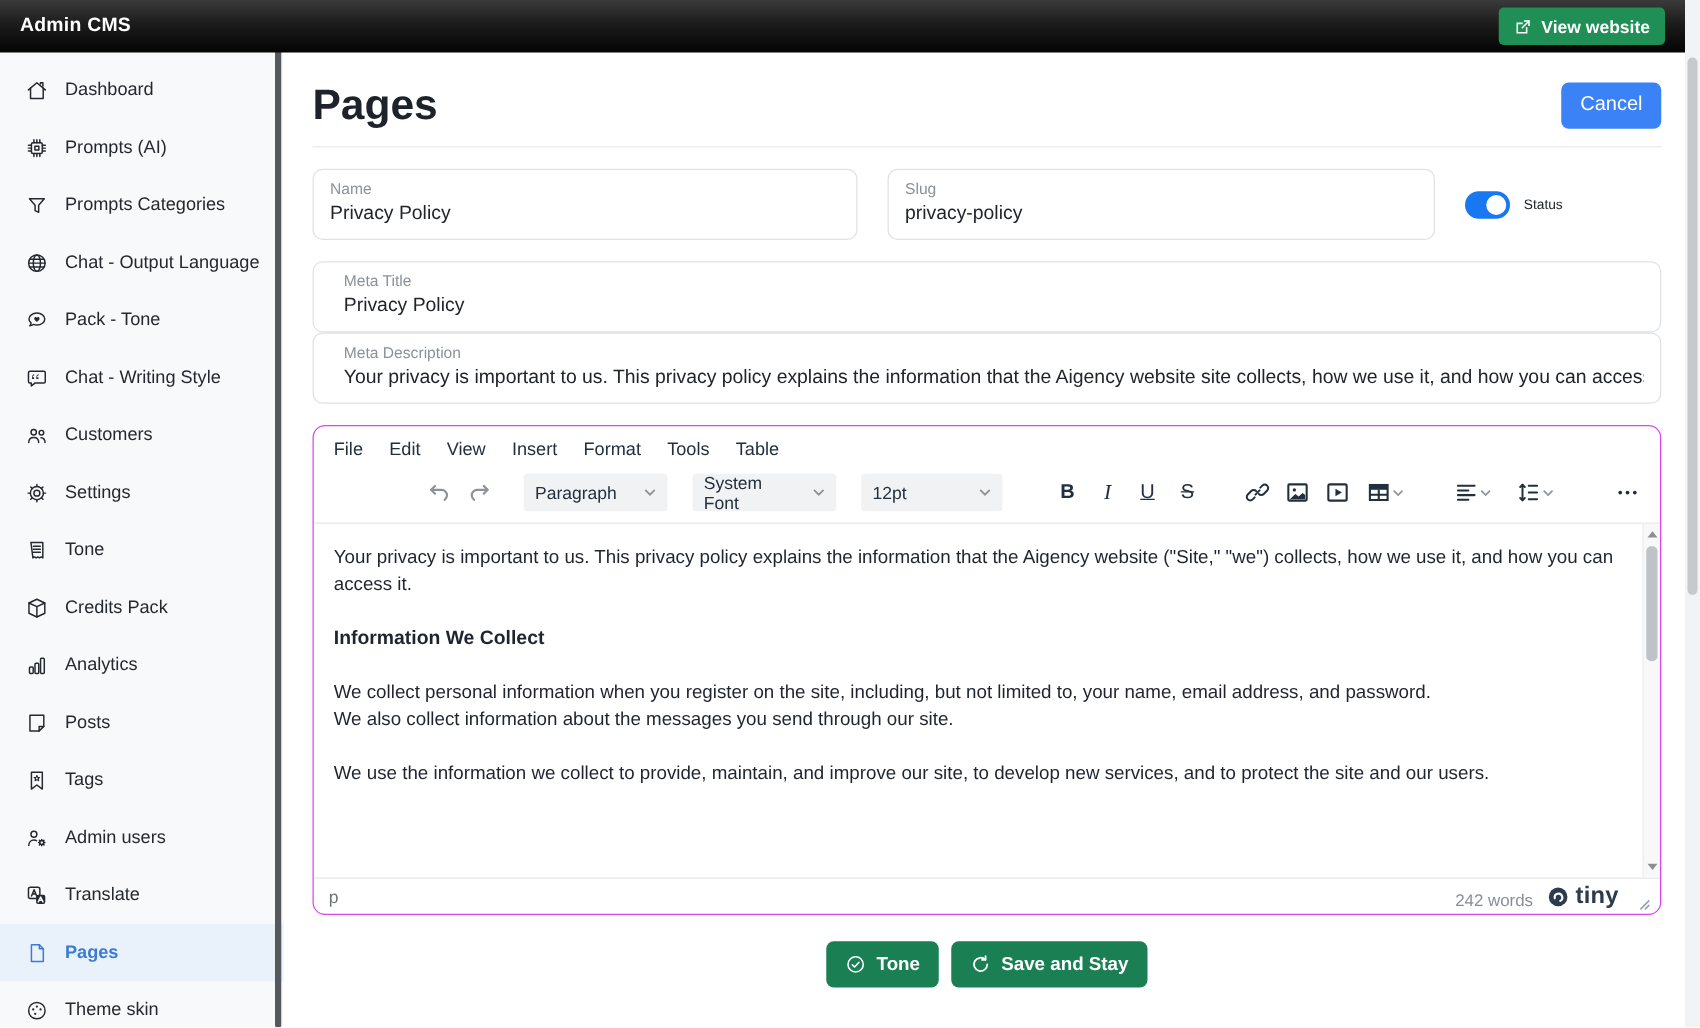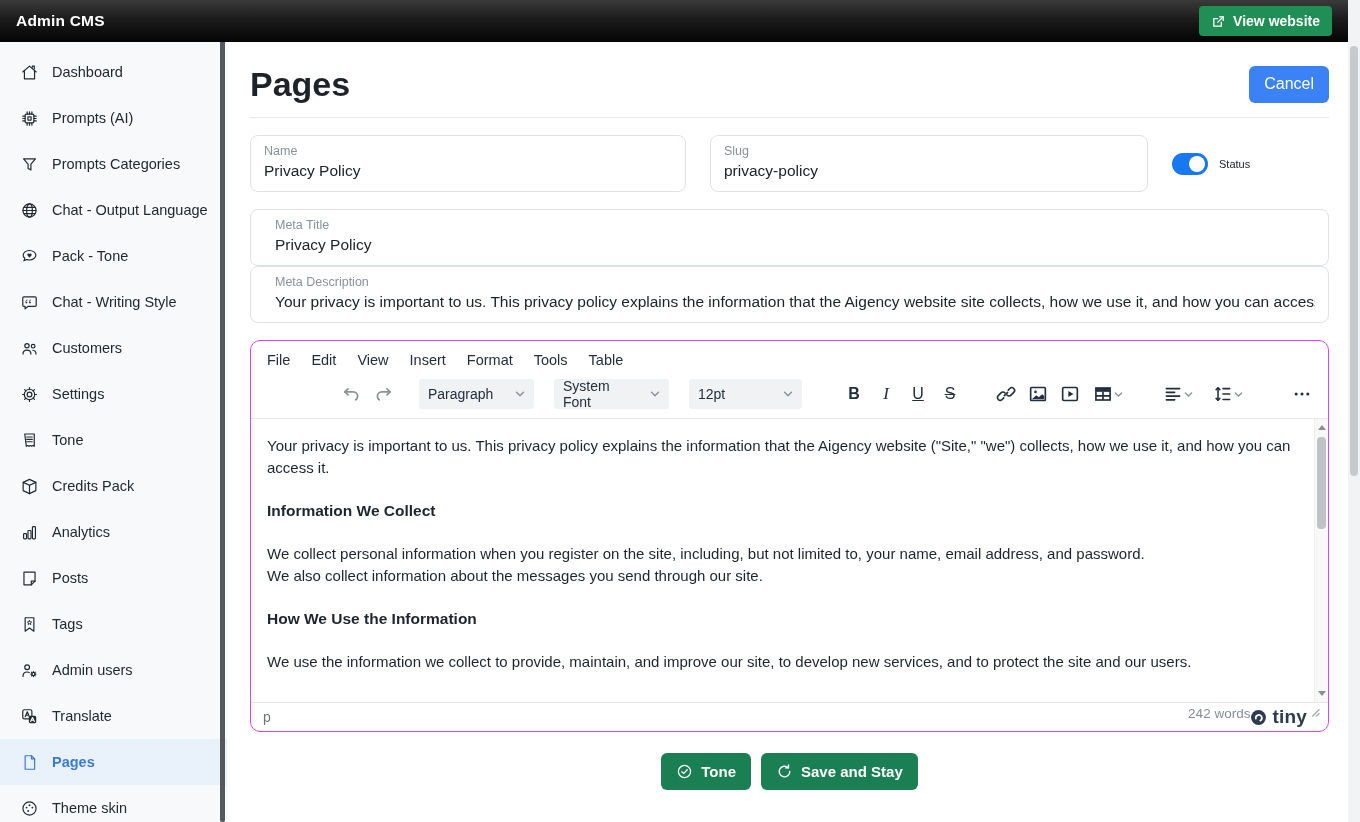--- a/index.html
+++ b/index.html
@@ -76,21 +76,21 @@
   .ed-content p { margin:0 0 21px; }
   .ed-content p.ed-h { font-weight:700; font-size:15.5px; }
   .ed-scrollbar { position:absolute; right:0; top:0; width:14px; height:100%; background:#f8f8f8; border-left:1px solid #eceeef; }
   .ed-scroll-up, .ed-scroll-down { position:absolute; left:3px; width:0; height:0; border-left:4px solid transparent; border-right:4px solid transparent; }
   .ed-scroll-up { top:6px; border-bottom:5px solid #8a8f94; }
   .ed-scroll-down { bottom:6px; border-top:5px solid #8a8f94; }
   .ed-scroll-thumb { position:absolute; left:2px; width:9px; top:18px; height:92px; background:#bfc3c7; border-radius:4px; }
 
   .ed-statusbar { height:29px; border-top:1px solid #e3e6e8; display:flex; align-items:center; padding:0 8px 0 12px; }
   .ed-path { font-size:14px; color:#6c757d; cursor:pointer; }
-  .ed-right { margin-left:auto; display:flex; align-items:flex-start; }
+  .ed-right { margin-left:auto; display:flex; align-items:flex-end; gap:12px; }
   .ed-wordcount { font-size:13.5px; color:#868e96; }
   .tiny-brand { display:flex; align-items:center; gap:5px; cursor:pointer; }
   .tiny-text { font-size:19px; font-weight:700; color:#2d3b4e; letter-spacing:.2px; }
   .ed-resize { width:11px; height:11px; margin-left:2px; cursor:nwse-resize; }
 
   
   .footer-actions { display:flex; justify-content:center; gap:10px; margin-top:21px; }
   .btn-save { background:#1a8054; color:#fff; border:none; border-radius:6px; height:37px; padding:0 15px;
     font-size:15px; font-weight:700; display:flex; align-items:center; gap:8px; cursor:pointer; font-family:inherit; }
 </style>
@@ -457,21 +457,20 @@
               <circle cx="19" cy="12" r="1.8" fill="#222f3e"></circle>
           </svg>
         </div>
       </div>
 
       <div class="ed-contentwrap">
         <div class="ed-content" id="editor-content">
             <p>Your privacy is important to us. This privacy policy explains the information that the Aigency website ("Site," "we") collects, how we use it, and how you can access it.</p>
             <p class="ed-h">Information We Collect</p>
             <p>We collect personal information when you register on the site, including, but not limited to, your name, email address, and password.<br>We also collect information about the messages you send through our site.</p>
-            <p class="ed-h">How We Use the Information</p>
             <p>We use the information we collect to provide, maintain, and improve our site, to develop new services, and to protect the site and our users.</p>
           </div>
         <div class="ed-scrollbar">
           <div class="ed-scroll-up"></div>
           <div class="ed-scroll-thumb"></div>
           <div class="ed-scroll-down"></div>
         </div>
       </div>
 
       <div class="ed-statusbar">

